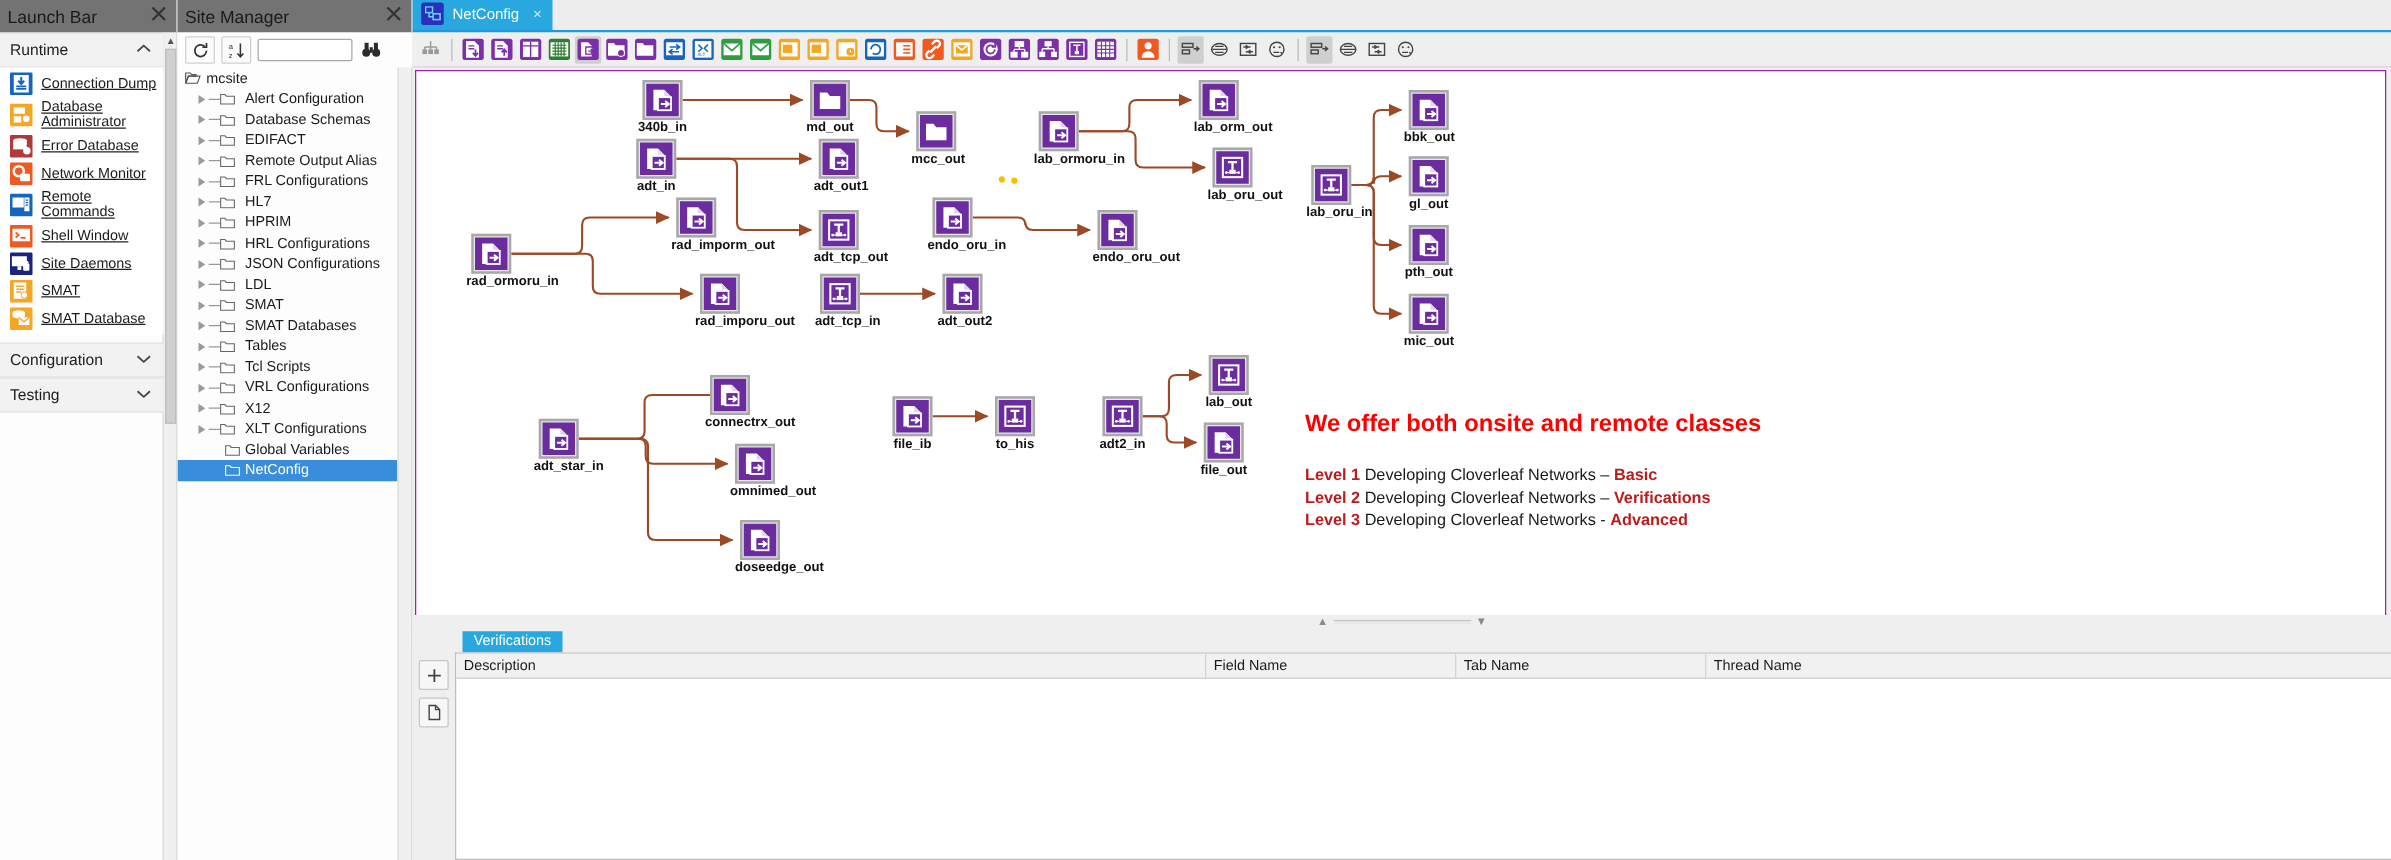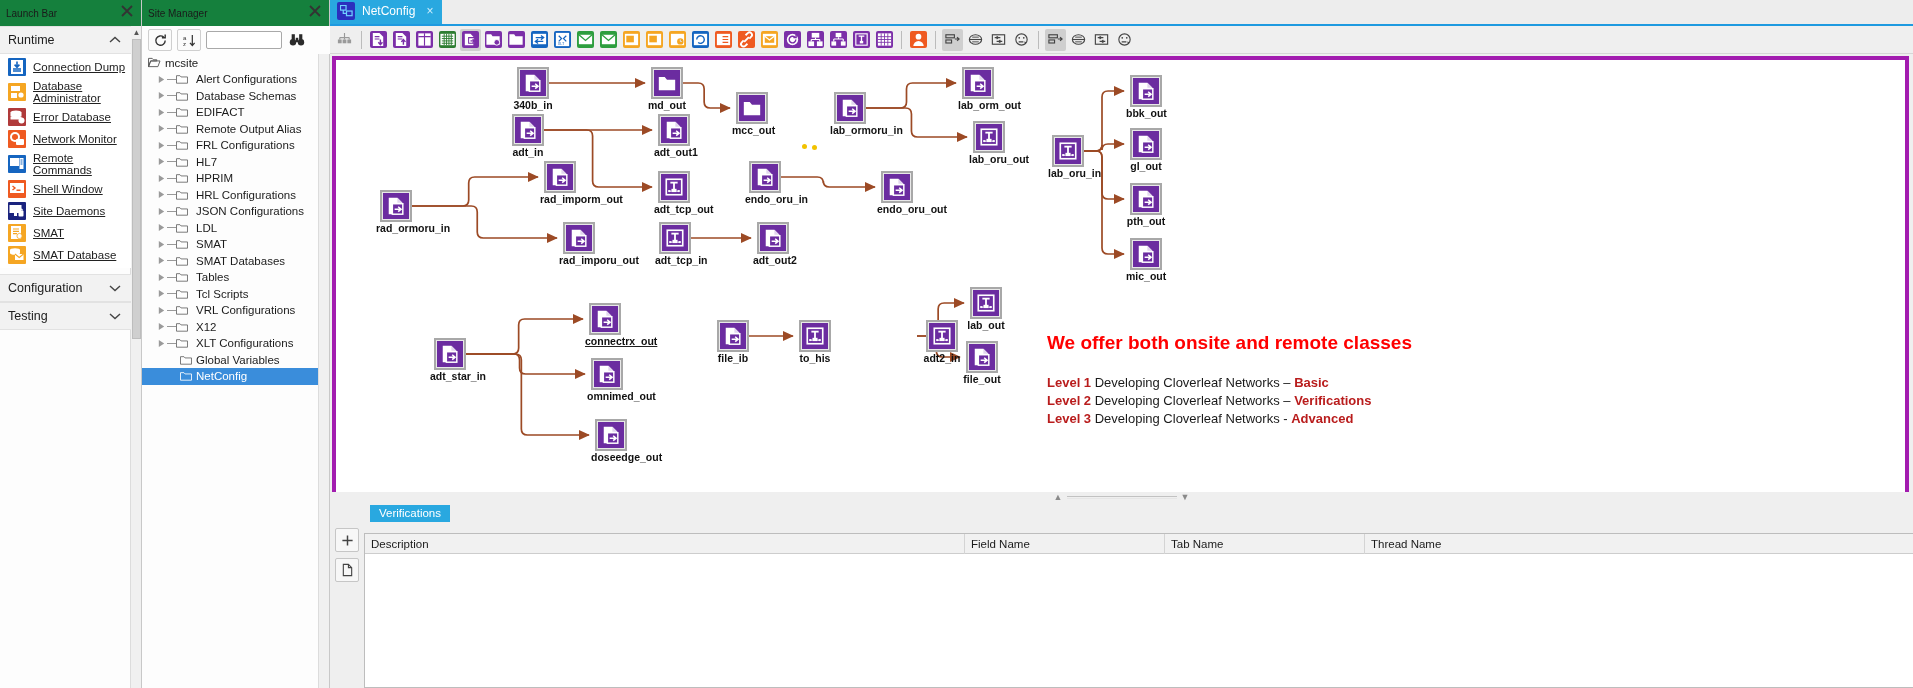--- a/index.html
+++ b/index.html
@@ -13,23 +13,23 @@
     color: #222;
   }
   #root { position: relative; width: 1913px; height: 688px; }
 
   
   #launchbar {
     position: absolute; left: 0; top: 0; width: 142px; height: 688px;
     background: #fdfdfd; border-right: 1px solid #c8c8c8;
   }
   .panel-title-bar {
-    position: relative; height: 26px; background: #15803d;
+    position: relative; height: 26px; background: #737373;
     display: flex; align-items: center; padding: 0 6px;
-    font-size: 10px; color: #1a1a1a;
+    font-size: 14px; color: #1a1a1a;
   }
   .panel-close {
     position: absolute; right: 5px; top: 4px;
     width: 16px; height: 16px; cursor: pointer;
     color: #333;
   }
   .panel-close svg { display: block; }
   #launchbar .scrollcol {
     position: absolute; right: 0; top: 26px; width: 11px; height: 662px;
     background: #f0f0f0; border-left: 1px solid #dcdcdc;
@@ -147,21 +147,21 @@
   .tb-slot.active { background: #cfcfcf; }
   .tb-sep { width: 1px; height: 18px; background: #bcbcbc; margin: 0 4px; }
 
   
   #canvas-wrap {
     position: absolute; left: 0; top: 54px; right: 0; bottom: 188px;
     padding: 2px 4px 0 2px;
   }
   #canvas {
     position: relative; width: 100%; height: 100%;
-    background: #ffffff; border: 4px solid #a21caf; overflow: hidden;
+    background: #ffffff; border: 1px solid #a21caf; overflow: hidden;
   }
   .node { position: absolute; width: 40px; text-align: center; cursor: pointer; }
   .node .box {
     width: 32px; height: 32px; margin: 0 auto;
     background: #e8e8e8; border: 2px solid #a8a8a8;
     display: flex; align-items: center; justify-content: center;
   }
   .node .inner {
     width: 26px; height: 26px; background: #6b2ca0;
     display: flex; align-items: center; justify-content: center;
@@ -203,21 +203,21 @@
     background: #29a8e0; color: #fff; font-size: 11.5px; padding: 2px 9px 3px 9px;
     cursor: pointer;
   }
   #bottom-body { position: absolute; left: 0; right: 0; top: 20px; bottom: 0; display: flex; }
   #bottom-rail { width: 34px; background: #efefef; padding-top: 6px; }
   .rail-btn {
     width: 24px; height: 24px; margin: 0 auto 6px auto; background: #f7f7f7;
     border: 1px solid #c6c6c6; border-radius: 2px;
     display: flex; align-items: center; justify-content: center; cursor: pointer; color: #444;
   }
-  #bottom-table { flex: 1; background: #fff; border: 1px solid #bdbdbd; border-right: none; margin-top: 11px; }
+  #bottom-table { flex: 1; background: #fff; border: 1px solid #bdbdbd; border-right: none; }
   #bottom-head {
     height: 20px; background: #f1f1f1; display: flex; align-items: center;
     border-bottom: 1px solid #cdcdcd; font-size: 11.5px; color: #1b1b1b;
   }
   .bh-cell { padding-left: 6px; border-right: 1px solid #d4d4d4; height: 20px; line-height: 20px; }
   .bh-cell:last-child { border-right: none; }
 </style>
 </head>
 <body>
 
@@ -394,21 +394,21 @@
           <div class="tree-node">
             <span class="arrow">
               <svg width="9" height="9" viewBox="0 0 10 10">
                 <path d="M2 1 L8 5 L2 9 Z" fill="#9a9a9a"></path>
               </svg>
             </span>
             <span class="dash"></span>
             <svg class="folder-ico" viewBox="0 0 14 11">
               <path d="M0.6 10.4 L0.6 1.6 L4.6 1.6 L5.9 3.1 L13.4 3.1 L13.4 10.4 Z" fill="none" stroke="#666" stroke-width="1"></path>
             </svg>
-            <span class="tlabel">Alert Configurations</span>
+            <span class="tlabel">Alert Configuration</span>
           </div>
           <div class="tree-node">
             <span class="arrow">
               <svg width="9" height="9" viewBox="0 0 10 10">
                 <path d="M2 1 L8 5 L2 9 Z" fill="#9a9a9a"></path>
               </svg>
             </span>
             <span class="dash"></span>
             <svg class="folder-ico" viewBox="0 0 14 11">
               <path d="M0.6 10.4 L0.6 1.6 L4.6 1.6 L5.9 3.1 L13.4 3.1 L13.4 10.4 Z" fill="none" stroke="#666" stroke-width="1"></path>
@@ -1241,21 +1241,21 @@
                   <svg width="20" height="20" viewBox="0 0 22 22">
                     <path d="M3 2 h9.5 L18 7.5 V20 H3 Z" fill="#fff"></path>
                     <path d="M12.5 2 v5.5 H18" fill="#e2d6ee"></path>
                     <rect x="7" y="8.5" width="11.5" height="11.5" fill="#6b2ca0" stroke="#fff" stroke-width="1.6"></rect>
                     <path d="M9.5 14.5 h6.5 M13.4 11.8 L16.6 14.5 L13.4 17.2" stroke="#fff" stroke-width="1.7" fill="none"></path>
                   </svg>
                 </div>
               </div>
               <div class="lbl">adt_star_in</div>
             </div>
-            <div class="node" style="left: 249px; top: 243px; text-decoration: underline;">
+            <div class="node" style="left: 231px; top: 243px;">
               <div class="box">
                 <div class="inner">
                   <svg width="20" height="20" viewBox="0 0 22 22">
                     <path d="M3 2 h9.5 L18 7.5 V20 H3 Z" fill="#fff"></path>
                     <path d="M12.5 2 v5.5 H18" fill="#e2d6ee"></path>
                     <rect x="7" y="8.5" width="11.5" height="11.5" fill="#6b2ca0" stroke="#fff" stroke-width="1.6"></rect>
                     <path d="M9.5 14.5 h6.5 M13.4 11.8 L16.6 14.5 L13.4 17.2" stroke="#fff" stroke-width="1.7" fill="none"></path>
                   </svg>
                 </div>
               </div>
@@ -1309,21 +1309,21 @@
                     <path d="M11 6.2 v7" stroke="#fff" stroke-width="2"></path>
                     <rect x="8.2" y="13" width="5.6" height="3.6" fill="#fff"></rect>
                     <circle cx="5.6" cy="15.5" r="1.2" fill="#fff"></circle>
                     <circle cx="16.4" cy="15.5" r="1.2" fill="#fff"></circle>
                     <path d="M5.6 15.5 h2.6 M13.8 15.5 h2.6" stroke="#fff" stroke-width="1.3"></path>
                   </svg>
                 </div>
               </div>
               <div class="lbl">to_his</div>
             </div>
-            <div class="node" style="left: 545px; top: 260px; margin-left: 41px;">
+            <div class="node" style="left: 545px; top: 260px;">
               <div class="box">
                 <div class="inner">
                   <svg width="20" height="20" viewBox="0 0 22 22">
                     <rect x="2.5" y="2.5" width="17" height="17" fill="none" stroke="#fff" stroke-width="1.8"></rect>
                     <path d="M7 6.2 h8" stroke="#fff" stroke-width="2"></path>
                     <path d="M11 6.2 v7" stroke="#fff" stroke-width="2"></path>
                     <rect x="8.2" y="13" width="5.6" height="3.6" fill="#fff"></rect>
                     <circle cx="5.6" cy="15.5" r="1.2" fill="#fff"></circle>
                     <circle cx="16.4" cy="15.5" r="1.2" fill="#fff"></circle>
                     <path d="M5.6 15.5 h2.6 M13.8 15.5 h2.6" stroke="#fff" stroke-width="1.3"></path>

